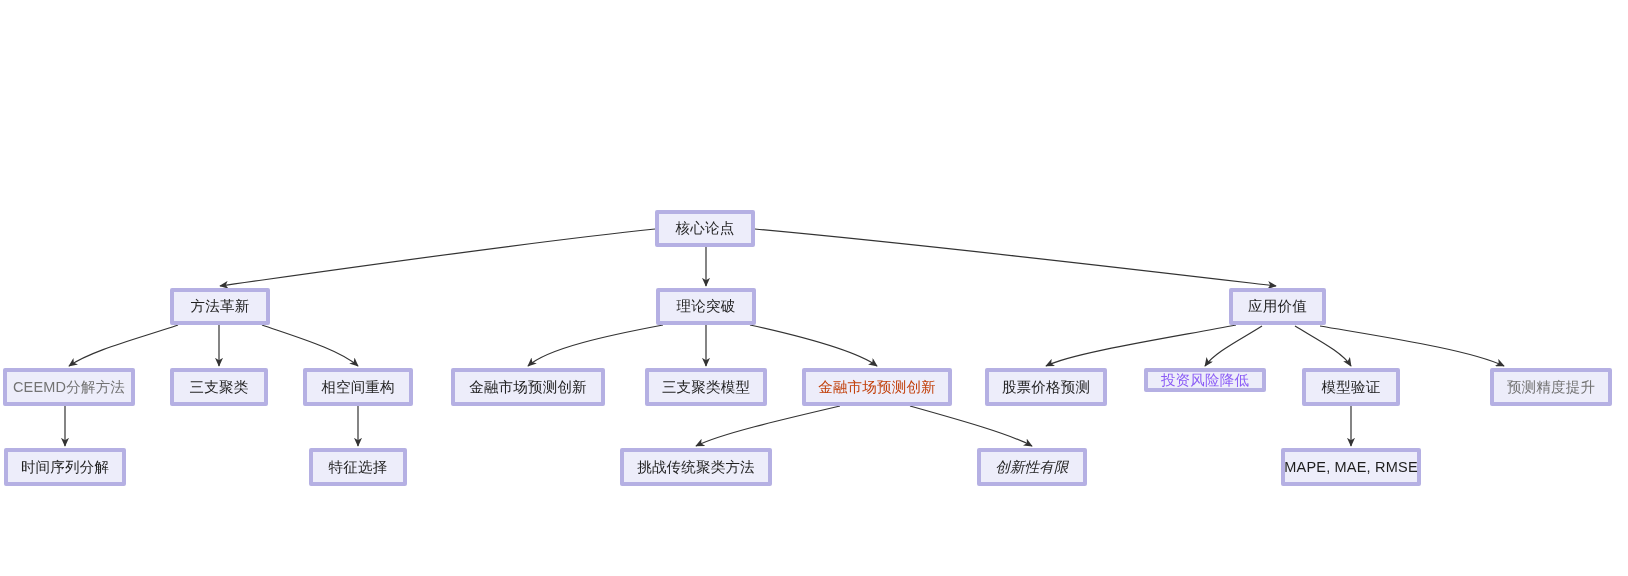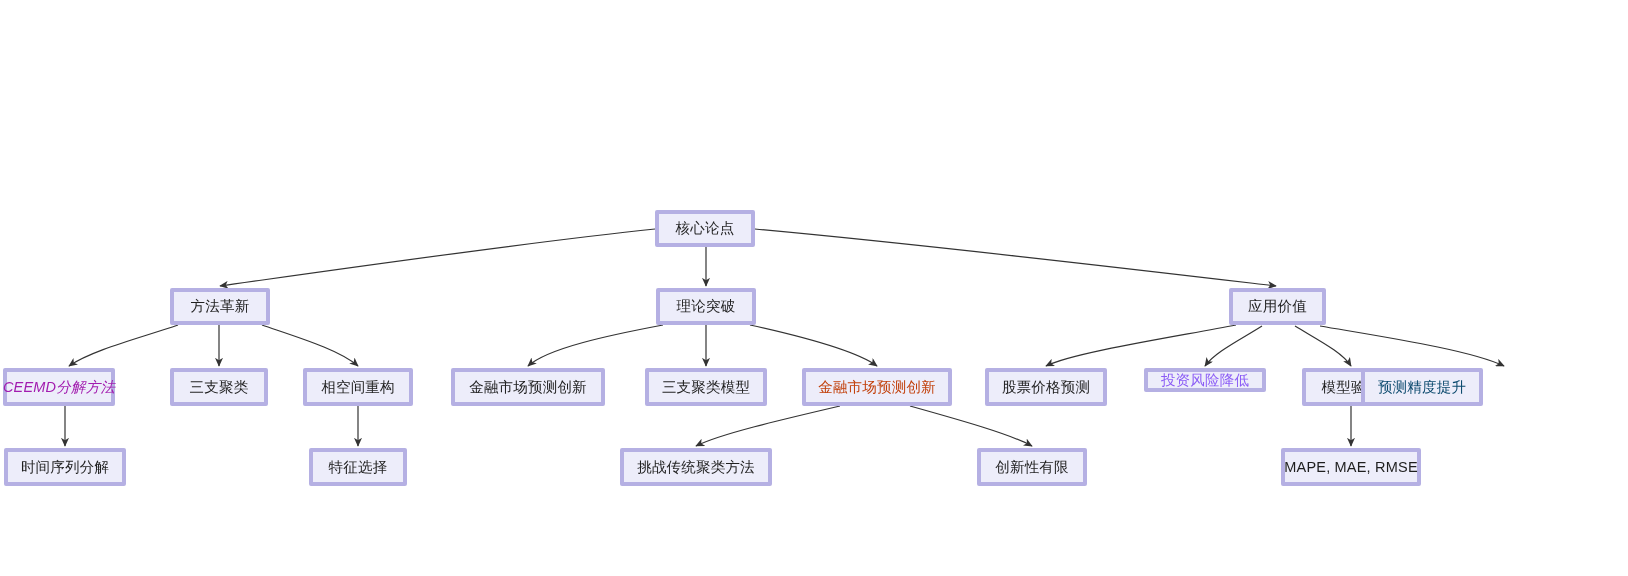--- a/index.html
+++ b/index.html
@@ -86,21 +86,21 @@
       </div>
       <div class="node" style="left: 170px; top: 288px; width: 100px; height: 37px; background: rgb(237, 237, 250); border-color: rgb(181, 176, 227); color: rgb(31, 31, 31);">
         <span class="node-label">方法革新</span>
       </div>
       <div class="node" style="left: 656px; top: 288px; width: 100px; height: 37px; background: rgb(237, 237, 250); border-color: rgb(181, 176, 227); color: rgb(31, 31, 31);">
         <span class="node-label">理论突破</span>
       </div>
       <div class="node" style="left: 1229px; top: 288px; width: 97px; height: 37px; background: rgb(237, 237, 250); border-color: rgb(181, 176, 227); color: rgb(31, 31, 31);">
         <span class="node-label">应用价值</span>
       </div>
-      <div class="node" style="left: 3px; top: 368px; width: 112px; height: 38px; background: rgb(237, 237, 250); border-color: rgb(181, 176, 227); color: #a21caf; font-style: italic;">
+      <div class="node" style="left: 3px; top: 368px; width: 132px; height: 38px; background: rgb(237, 237, 250); border-color: rgb(181, 176, 227); color: #737373;">
         <span class="node-label">CEEMD分解方法</span>
       </div>
       <div class="node" style="left: 170px; top: 368px; width: 98px; height: 38px; background: rgb(237, 237, 250); border-color: rgb(181, 176, 227); color: rgb(31, 31, 31);">
         <span class="node-label">三支聚类</span>
       </div>
       <div class="node" style="left: 303px; top: 368px; width: 110px; height: 38px; background: rgb(237, 237, 250); border-color: rgb(181, 176, 227); color: rgb(31, 31, 31);">
         <span class="node-label">相空间重构</span>
       </div>
       <div class="node" style="left: 451px; top: 368px; width: 154px; height: 38px; background: rgb(237, 237, 250); border-color: rgb(181, 176, 227); color: rgb(31, 31, 31);">
         <span class="node-label">金融市场预测创新</span>
@@ -113,33 +113,33 @@
       </div>
       <div class="node" style="left: 985px; top: 368px; width: 122px; height: 38px; background: rgb(237, 237, 250); border-color: rgb(181, 176, 227); color: rgb(31, 31, 31);">
         <span class="node-label">股票价格预测</span>
       </div>
       <div class="node" style="left: 1144px; top: 368px; width: 122px; height: 24px; background: rgb(237, 237, 250); border-color: rgb(181, 176, 227); color: #8b5cf6;">
         <span class="node-label">投资风险降低</span>
       </div>
       <div class="node" style="left: 1302px; top: 368px; width: 98px; height: 38px; background: rgb(237, 237, 250); border-color: rgb(181, 176, 227); color: rgb(31, 31, 31);">
         <span class="node-label">模型验证</span>
       </div>
-      <div class="node" style="left: 1361px; top: 368px; width: 122px; height: 38px; background: rgb(237, 237, 250); border-color: rgb(181, 176, 227); color: #0c4a6e;">
+      <div class="node" style="left: 1490px; top: 368px; width: 122px; height: 38px; background: rgb(237, 237, 250); border-color: rgb(181, 176, 227); color: #737373;">
         <span class="node-label">预测精度提升</span>
       </div>
       <div class="node" style="left: 4px; top: 448px; width: 122px; height: 38px; background: rgb(237, 237, 250); border-color: rgb(181, 176, 227); color: rgb(31, 31, 31);">
         <span class="node-label">时间序列分解</span>
       </div>
       <div class="node" style="left: 309px; top: 448px; width: 98px; height: 38px; background: rgb(237, 237, 250); border-color: rgb(181, 176, 227); color: rgb(31, 31, 31);">
         <span class="node-label">特征选择</span>
       </div>
       <div class="node" style="left: 620px; top: 448px; width: 152px; height: 38px; background: rgb(237, 237, 250); border-color: rgb(181, 176, 227); color: rgb(31, 31, 31);">
         <span class="node-label">挑战传统聚类方法</span>
       </div>
-      <div class="node" style="left: 977px; top: 448px; width: 110px; height: 38px; background: rgb(237, 237, 250); border-color: rgb(181, 176, 227); color: rgb(31, 31, 31);">
+      <div class="node" style="left: 977px; top: 448px; width: 110px; height: 38px; background: rgb(237, 237, 250); border-color: rgb(181, 176, 227); color: rgb(31, 31, 31); font-style: italic;">
         <span class="node-label">创新性有限</span>
       </div>
       <div class="node" style="left: 1281px; top: 448px; width: 140px; height: 38px; background: rgb(237, 237, 250); border-color: rgb(181, 176, 227); color: rgb(31, 31, 31);">
         <span class="node-label">MAPE, MAE, RMSE</span>
       </div>
     </div>
 
 </div>
 
 </body></html>

